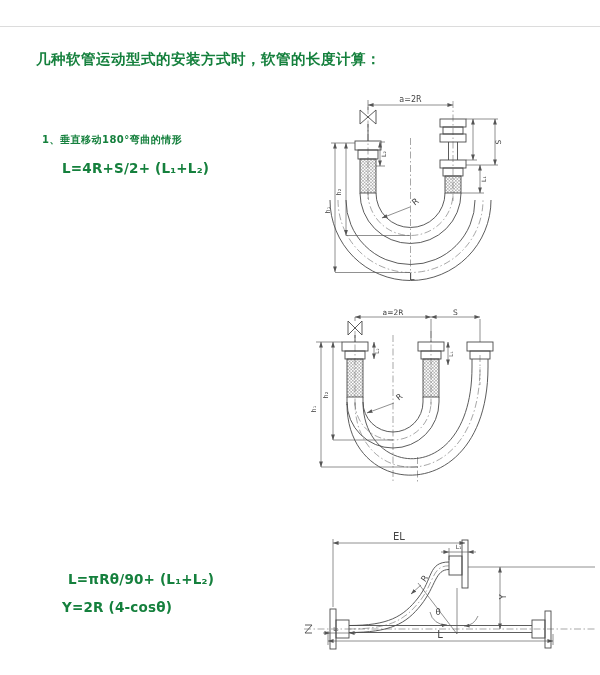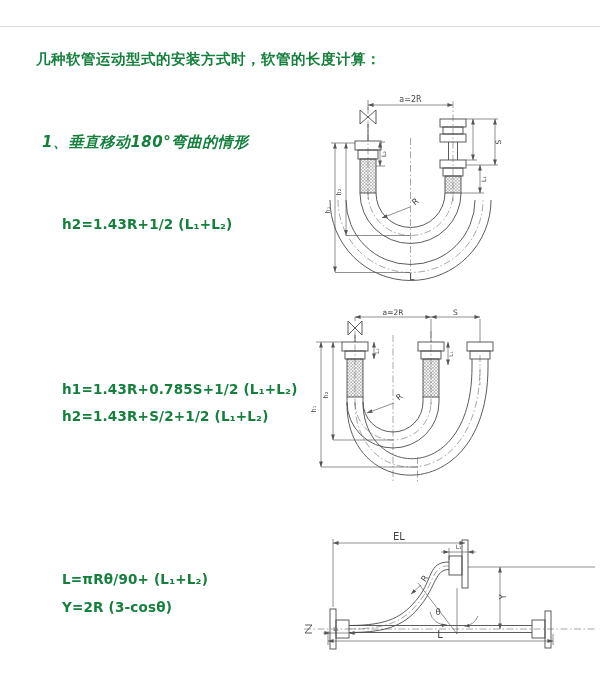--- a/index.html
+++ b/index.html
@@ -1,46 +1,44 @@
 <!DOCTYPE html>
 <html><head>
 <meta charset="utf-8">
 <style>
   html,body{margin:0;padding:0;background:#fff;}
   .page{position:relative;width:600px;height:675px;background:#ffffff;overflow:hidden;
         font-family:"DejaVu Sans","Liberation Sans",sans-serif;color:#15803d;margin-top:24px;}
   .abs{position:absolute;white-space:nowrap;}
   .doc-title{font-size:14.5px;font-weight:600;letter-spacing:0.5px;}
-  .sec-heading{font-size:15px;font-weight:600;letter-spacing:0.5px;font-style:italic;}
+  .sec-heading{font-size:10px;font-weight:600;letter-spacing:0.5px;}
   .formula{font-size:13.5px;font-weight:600;letter-spacing:0.2px;}
   .scanline{position:absolute;left:0;right:0;height:1px;background:#dcdcdc;}
   
   .ln{fill:none;stroke:#4a4a4a;stroke-width:0.9;}
   .cl{fill:none;stroke:#6b6b6b;stroke-width:0.6;stroke-dasharray:7 2.5 1.5 2.5;}
   .dim{fill:none;stroke:#555;stroke-width:0.65;}
   .hpat{stroke:#4a4a4a;stroke-width:0.9;}
   .lbl{font-family:"DejaVu Sans",sans-serif;fill:#444;}
 </style>
 </head>
 <body>
 
 <div class="page">
   <div class="scanline" style="top:2px"></div>
   <div class="scanline" style="top:671px"></div>
 
   <div class="abs doc-title" style="left:36px;top:26px">几种软管运动型式的安装方式时，软管的长度计算：</div>
 
   <div class="abs sec-heading" style="left:42px;top:109px">1、垂直移动180°弯曲的情形</div>
-  <div class="abs formula" style="left:62px;top:192px">h2=1.43R+1/2 (L₁+L₂)</div>
-
-  <div class="abs formula" style="left:62px;top:357px">h1=1.43R+0.785S+1/2 (L₁+L₂)</div>
-  <div class="abs formula" style="left:62px;top:384px">h2=1.43R+S/2+1/2 (L₁+L₂)</div>
-
-  <div class="abs formula" style="left:62px;top:547px">L=πRθ/90+ (L₁+L₂)</div>
-  <div class="abs formula" style="left:62px;top:575px">Y=2R (3-cosθ)</div>
+  <div class="abs formula" style="left:62px;top:136px">L=4R+S/2+ (L₁+L₂)</div>
+
+
+  <div class="abs formula" style="left:68px;top:547px">L=πRθ/90+ (L₁+L₂)</div>
+  <div class="abs formula" style="left:62px;top:575px">Y=2R (4-cosθ)</div>
 
   <svg class="abs" style="left:315px;top:64px" width="285" height="195" viewBox="0 0 285 195">
     <defs>
       <marker id="ar1" viewBox="0 0 8 6" refX="7.6" refY="3" markerWidth="9" markerHeight="7" orient="auto">
         <path d="M0,0.4 L8,3 L0,5.6 Z" fill="#555"></path>
         </marker>
       <marker id="ar1s" viewBox="0 0 8 6" refX="7.6" refY="3" markerWidth="9" markerHeight="7" orient="auto-start-reverse">
         <path d="M0,0.4 L8,3 L0,5.6 Z" fill="#555"></path>
         </marker>
       <pattern id="hx1" width="3.2" height="3.2" patternUnits="userSpaceOnUse">

